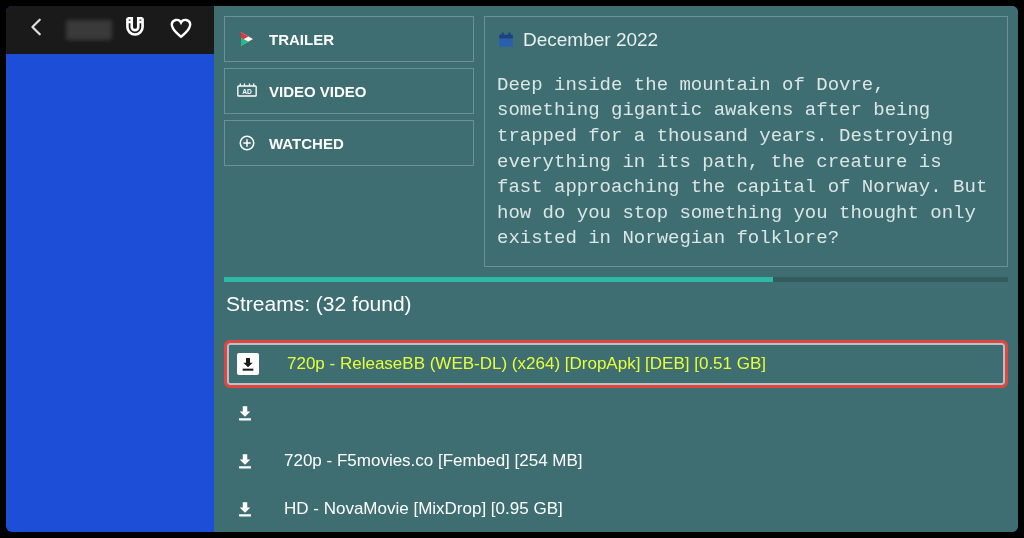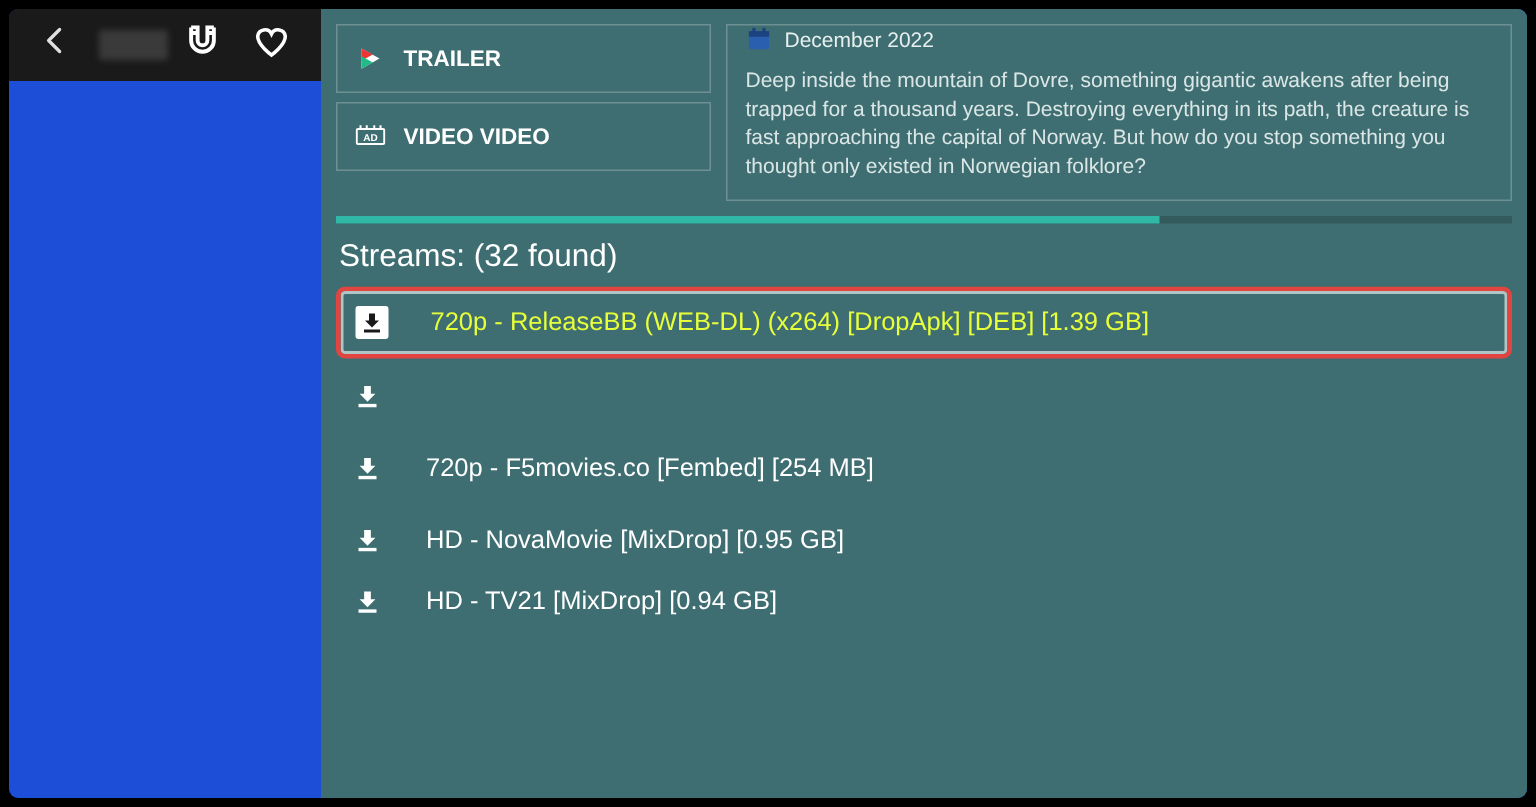--- a/index.html
+++ b/index.html
@@ -68,44 +68,44 @@
     font-weight: bold;
     font-size: 15px;
     cursor: pointer;
   }
   .side-btn .icn { width: 20px; display: inline-flex; justify-content: center; }
   .side-btn.trailer .icn { color: #fff; }
   .infobox {
     flex: 1;
     border: 1px solid #6f9092;
     background: #3e6e71;
-    padding: 0 12px 14px 12px;
+    padding: 10px 12px 14px 12px;
     color: #e7efef;
-    font-size: 14px;
+    font-size: 19px;
     line-height: 1.35;
   }
   .infobox .row { display: flex; align-items: center; gap: 8px; margin-bottom: 4px; }
   .infobox .date-icn svg { display:block; }
   .infobox .star-icn { color: #ffcc33; font-size: 18px; }
-  .infobox .desc { margin-top: 8px; color: #dbe6e6; }
+  .infobox .desc { margin-top: 20px; color: #dbe6e6; font-family: Liberation Mono, monospace; }
   .progress {
     margin-top: 10px;
     height: 5px;
     background: #335a5c;
     position: relative;
   }
   .progress .bar {
     position: absolute; left: 0; top: 0; bottom: 0;
     width: 70%;
     background: #2fb8a5;
   }
   .streams-head {
     color: #fff;
     font-size: 21px;
-    margin: 10px 0 8px 2px;
+    margin: 10px 0 24px 2px;
   }
   .streams-list {
     flex: 1;
     overflow: hidden;
   }
   .stream-row {
     display: flex;
     align-items: center;
     height: 48px;
     gap: 28px;
@@ -172,20 +172,30 @@
                 <rect x="1" y="3" width="22" height="12" rx="1"></rect>
                 <text x="12" y="12.5" text-anchor="middle" font-size="8" fill="#fff" font-family="Arial" stroke="none">AD</text>
                 <line x1="4" y1="0" x2="4" y2="3"></line>
                 <line x1="9" y1="0" x2="9" y2="3"></line>
                 <line x1="15" y1="0" x2="15" y2="3"></line>
                 <line x1="20" y1="0" x2="20" y2="3"></line>
               </svg>
           </span>
           <span>VIDEO VIDEO</span>
         </div>
+        <div class="side-btn">
+          <span class="icn">
+            <svg width="18" height="18" viewBox="0 0 24 24" fill="none" stroke="#fff" stroke-width="2">
+                <circle cx="12" cy="12" r="9"></circle>
+                <line x1="12" y1="7" x2="12" y2="17"></line>
+                <line x1="7" y1="12" x2="17" y2="12"></line>
+              </svg>
+          </span>
+          <span>WATCHED</span>
+        </div>
       </div>
 
       <div class="infobox">
         <div class="row">
           <span class="date-icn">
             <svg width="18" height="18" viewBox="0 0 24 24">
                 <rect x="3" y="5" width="18" height="16" rx="2" fill="#2a5fb0"></rect>
                 <rect x="3" y="5" width="18" height="5" fill="#1c4380"></rect>
                 <rect x="6" y="2" width="3" height="5" rx="1" fill="#1c4380"></rect>
                 <rect x="15" y="2" width="3" height="5" rx="1" fill="#1c4380"></rect>
@@ -205,21 +215,21 @@
 
     <div class="streams-list">
       <div class="stream-row highlight">
         <span class="dl-icn">
           <svg width="16" height="16" viewBox="0 0 24 24" fill="#1a1a1a">
               <path d="M12 3 v10 l5 -5 h-3 V3 h-4 v5 h-3 z" fill="none"></path>
               <polygon points="12,17 5,10 9,10 9,3 15,3 15,10 19,10"></polygon>
               <rect x="4" y="19" width="16" height="3"></rect>
             </svg>
         </span>
-        <span class="label">720p - ReleaseBB (WEB-DL) (x264) [DropApk] [DEB] [1.39 GB]</span>
+        <span class="label">720p - ReleaseBB (WEB-DL) (x264) [DropApk] [DEB] [0.51 GB]</span>
       </div>
       <div class="stream-row">
         <span class="dl-icn">
           <svg width="18" height="18" viewBox="0 0 24 24" fill="#fff">
               <polygon points="12,17 5,10 9,10 9,3 15,3 15,10 19,10"></polygon>
               <rect x="4" y="19" width="16" height="3"></rect>
             </svg>
         </span>
       </div>
       <div class="stream-row">

